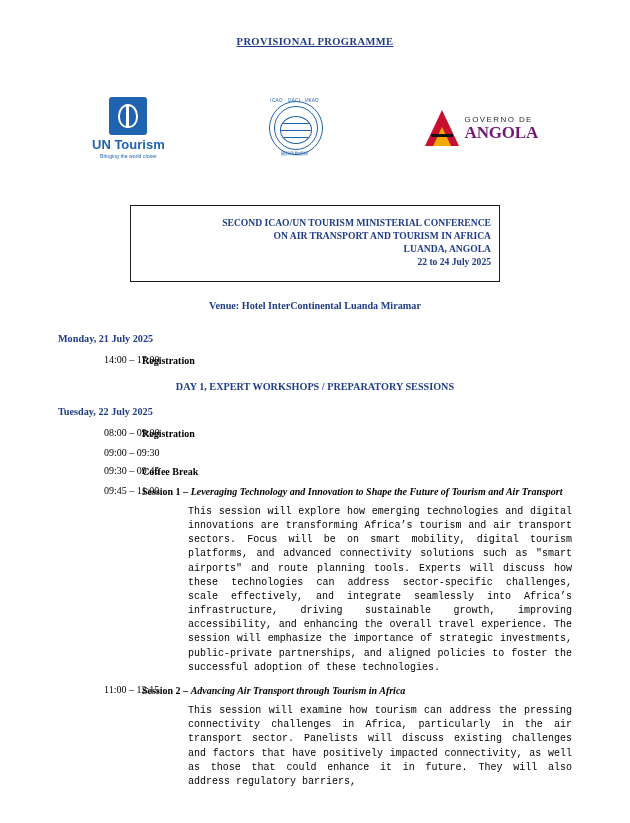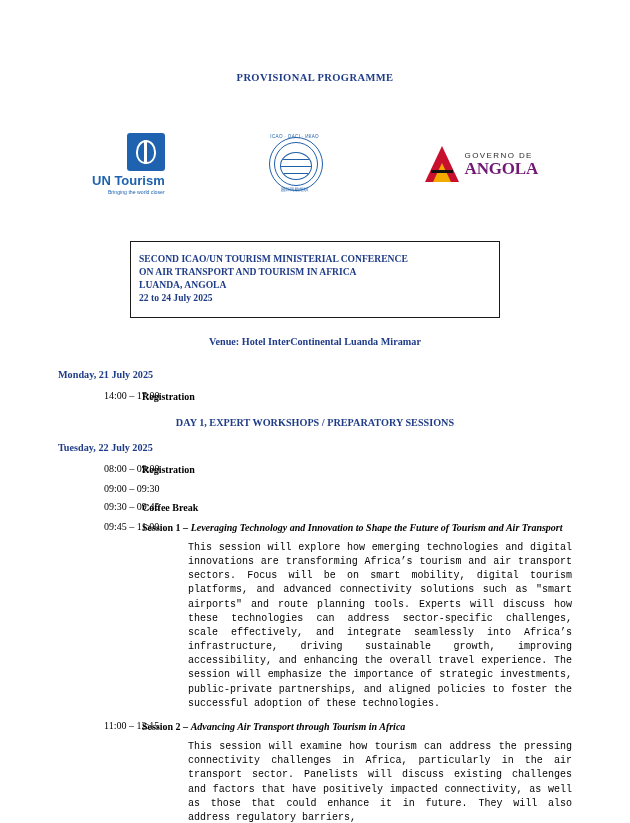--- a/index.html
+++ b/index.html
@@ -23,36 +23,37 @@
     padding: 0 58px;
   }
 
   
   .doc-title {
     text-align: center;
     color: #1f3c88;
     font-weight: bold;
     font-size: 10.5px;
     letter-spacing: 0.4px;
-    margin-top: 72px;
+    margin-top: 36px;
+    text-decoration: underline;
   }
 
   
   .logo-row {
     margin-top: 42px;
     height: 78px;
     display: flex;
     align-items: center;
     justify-content: space-between;
     padding: 0 34px;
   }
   .logo {
     display: flex;
     flex-direction: column;
-    align-items: flex-end;
+    align-items: center;
     justify-content: center;
   }
 
   
   .unt-mark {
     width: 38px;
     height: 38px;
     background: #1f63b0;
     border-radius: 3px;
     position: relative;
@@ -233,21 +234,21 @@
     margin-top: 2px;
     line-height: 1.3;
   }
 
   
   .title-box {
     margin: 38px auto 0 auto;
     width: 352px;
     border: 1px solid #1b1b1b;
     padding: 11px 8px 12px 8px;
-    text-align: left;
+    text-align: right;
   }
   .title-box div {
     color: #1f3c88;
     font-weight: bold;
     font-size: 9.6px;
     line-height: 1.35;
   }
 
   .venue {
     margin-top: 18px;

